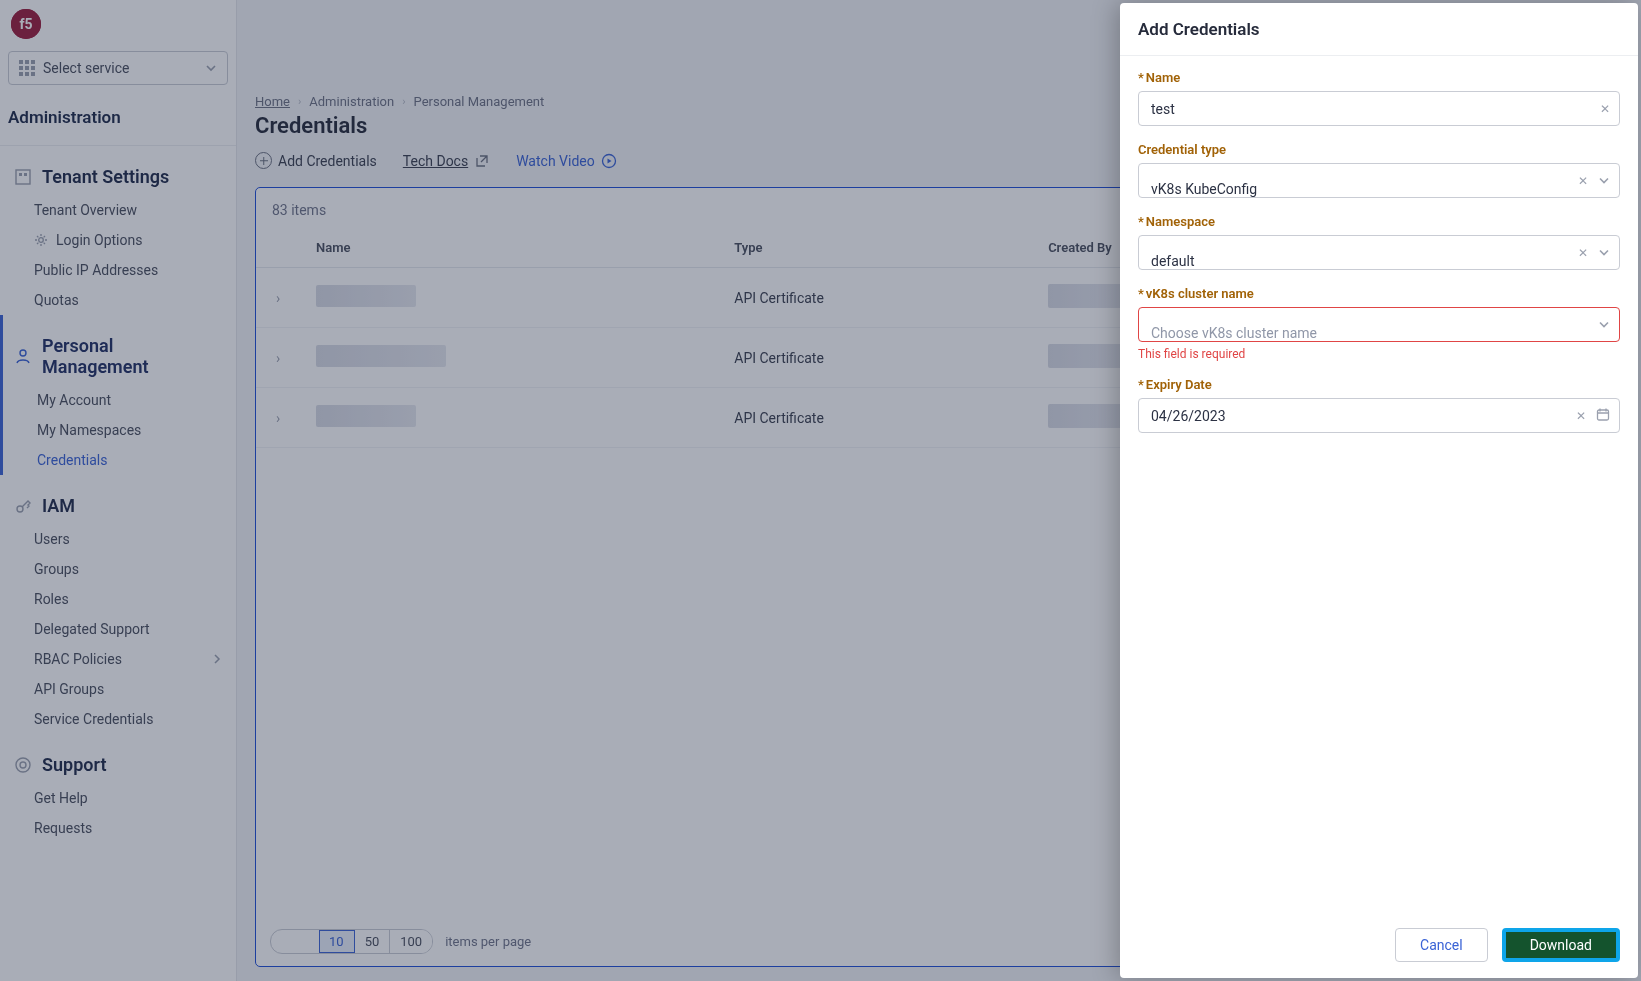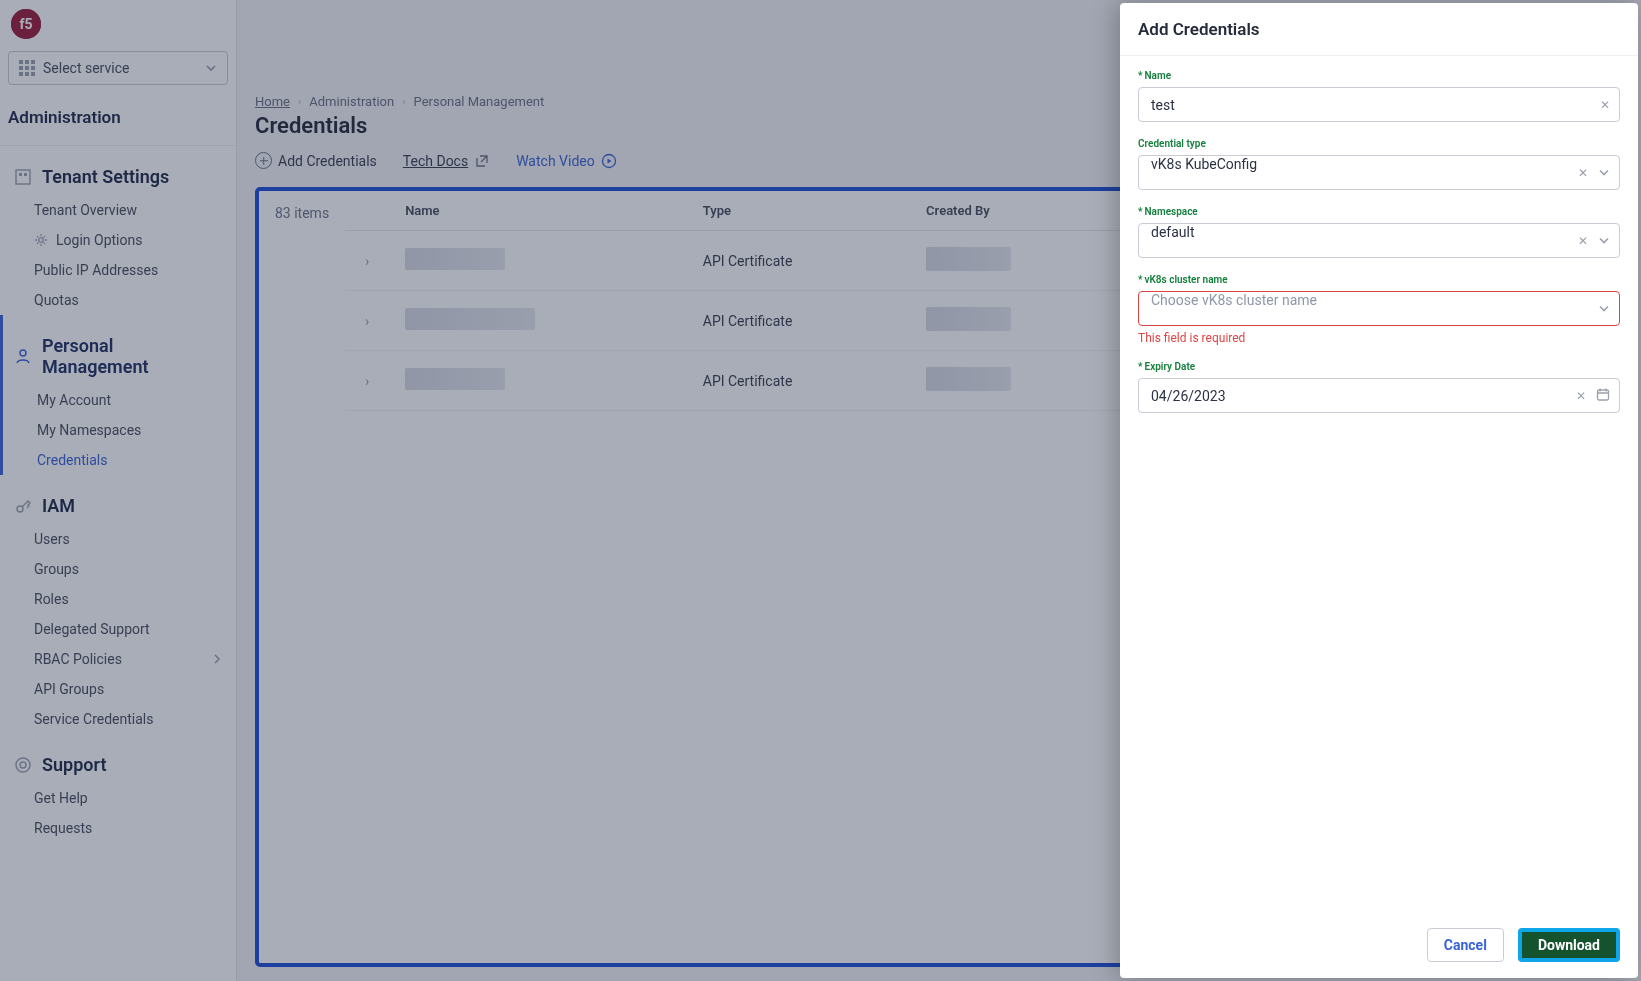--- a/index.html
+++ b/index.html
@@ -35,21 +35,21 @@
   h1.page-title { font-size:22px; font-weight:600; color:#262b3b; padding:2px 18px 14px 18px; }
   .toolbar { display:flex; align-items:center; gap:26px; padding:0 18px 18px 18px; font-size:14px; color:#3b4050; }
   .toolbar .action { display:flex; align-items:center; gap:6px; cursor:pointer; }
   .toolbar .link-underline { text-decoration:underline; }
   .toolbar .blue { color:#3a63d6; }
   .add-icon { width:17px; height:17px; border:1.5px solid #6b7080; border-radius:50%; position:relative; }
   .add-icon::before, .add-icon::after { content:""; position:absolute; background:#6b7080; }
   .add-icon::before { width:8px; height:1.5px; top:50%; left:50%; transform:translate(-50%,-50%); }
   .add-icon::after  { width:1.5px; height:8px; top:50%; left:50%; transform:translate(-50%,-50%); }
   .ext-icon, .play-icon { width:16px; height:16px; display:inline-flex; }
-  .content-card { margin:0 18px 14px 18px; background:#fff; border-radius:5px; border:4px solid #1d4ed8; display:flex; min-height:780px; }
+  .content-card { margin:0 18px 14px 18px; background:#fff; border-radius:5px; border:1px solid #1d4ed8; display:flex; flex-direction:column; min-height:780px; }
   .items-count { padding:14px 16px 10px 16px; font-size:14px; color:#70758a; }
   table.data { width:100%; border-collapse:collapse; font-size:14px; color:#3b4050; }
   table.data th { text-align:left; font-weight:600; color:#4a4f5e; font-size:13px; padding:12px 16px; border-bottom:1px solid #e6e8ed; }
   table.data td { padding:16px 16px; border-bottom:1px solid #f1f2f5; vertical-align:middle; }
   .expander-cell { width:44px; text-align:center; }
   .expander { color:#9aa0ae; cursor:pointer; display:inline-block; }
   .blur-box { display:inline-block; border-radius:2px; background:linear-gradient(90deg,#d7dae4,#e6e8ef); }
   .blur-s { width:100px; height:22px; }
   .blur-m { width:130px; height:22px; }
   .blur-c { width:85px; height:24px; }
@@ -59,33 +59,33 @@
   .pager-btns button { border:none; background:#fff; padding:4px 10px; font-size:13px; color:#4a4f5e; cursor:pointer; border-right:1px solid #c9ccd4; }
   .pager-btns button:last-child { border-right:none; }
   .pager-btns button.active { background:#eaf0fc; color:#3a63d6; outline:1px solid #3a63d6; outline-offset:-1px; }
   
   .scrim { position:absolute; inset:0; background:rgba(30,40,65,0.38); }
   
   .drawer { position:absolute; top:3px; right:3px; bottom:3px; width:518px; background:#fff; border-radius:4px; box-shadow:-4px 0 24px rgba(0,0,0,0.25); display:flex; flex-direction:column; }
   .drawer-head { padding:16px 18px; font-size:17px; font-weight:600; color:#262b3b; border-bottom:1px solid #eceef1; }
   .drawer-body { padding:14px 18px; flex:1; overflow:auto; }
   .field { display:flex; flex-direction:column; margin-bottom:16px; }
-  .field-label { font-size:10px; font-weight:600; color:#15803d; margin-bottom:6px; }
+  .field-label { font-size:13px; font-weight:600; color:#a16207; margin-bottom:6px; }
   .field-label .req { margin-right:2px; }
   .control { position:relative; }
   .control input.text, .control .select-like { width:100%; height:35px; border:1px solid #c9ccd4; border-radius:4px; padding:0 54px 0 12px; font-size:14px; color:#2c3244; background:#fff; }
-  .control .select-like { display:flex; align-items:flex-start; cursor:pointer; }
+  .control .select-like { display:flex; align-items:flex-end; cursor:pointer; }
   .control.placeholder .select-like { color:#9097a8; }
   .control.invalid input, .control.invalid .select-like { border-color:#e04545; }
   .help-error { color:#e04545; font-size:12px; margin-top:5px; }
   .ctl-icons { position:absolute; right:10px; top:50%; transform:translateY(-50%); display:flex; align-items:center; gap:10px; color:#9aa0ae; }
   .ctl-icons .clear { font-size:12px; cursor:pointer; }
   .ctl-icons .dd { cursor:pointer; }
   .drawer-foot { padding:12px 18px 16px 18px; display:flex; justify-content:flex-end; gap:14px; }
-  .btn { height:34px; border-radius:4px; padding:0 16px; font-size:14px; cursor:pointer; display:inline-flex; align-items:center;font-weight:bold; }
+  .btn { height:34px; border-radius:4px; padding:0 24px; font-size:14px; cursor:pointer; display:inline-flex; align-items:center; }
   .btn.secondary { background:#fff; border:1px solid #c9ccd4; color:#3a63d6; }
   .btn.primary { background:#14532d; border:4px solid #0ea5e9; color:#fff; }
 </style>
 </head>
 <body>
 
 <div class="app">
 
   <aside class="sidebar">
     <div class="logo-row">

